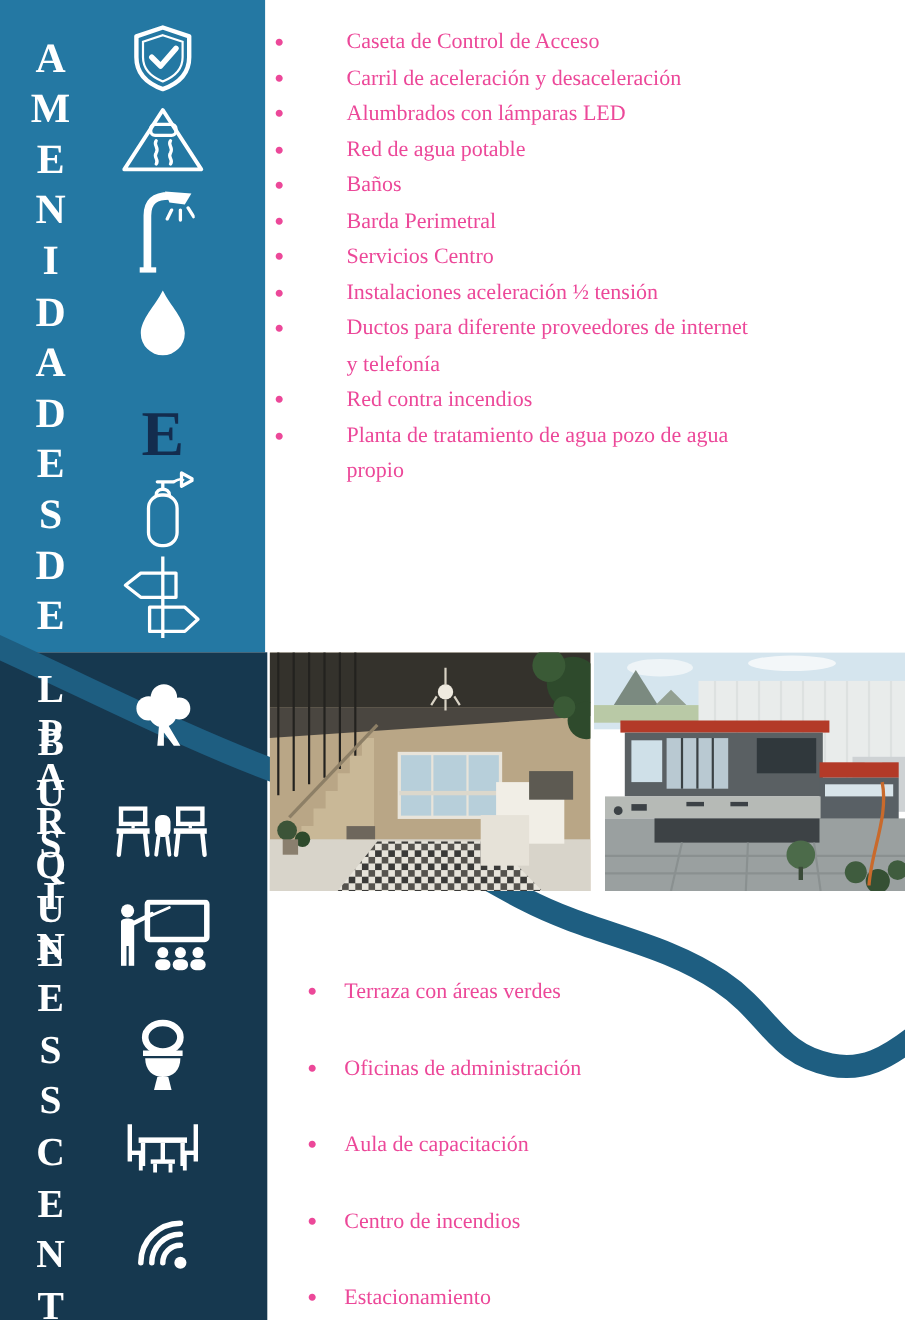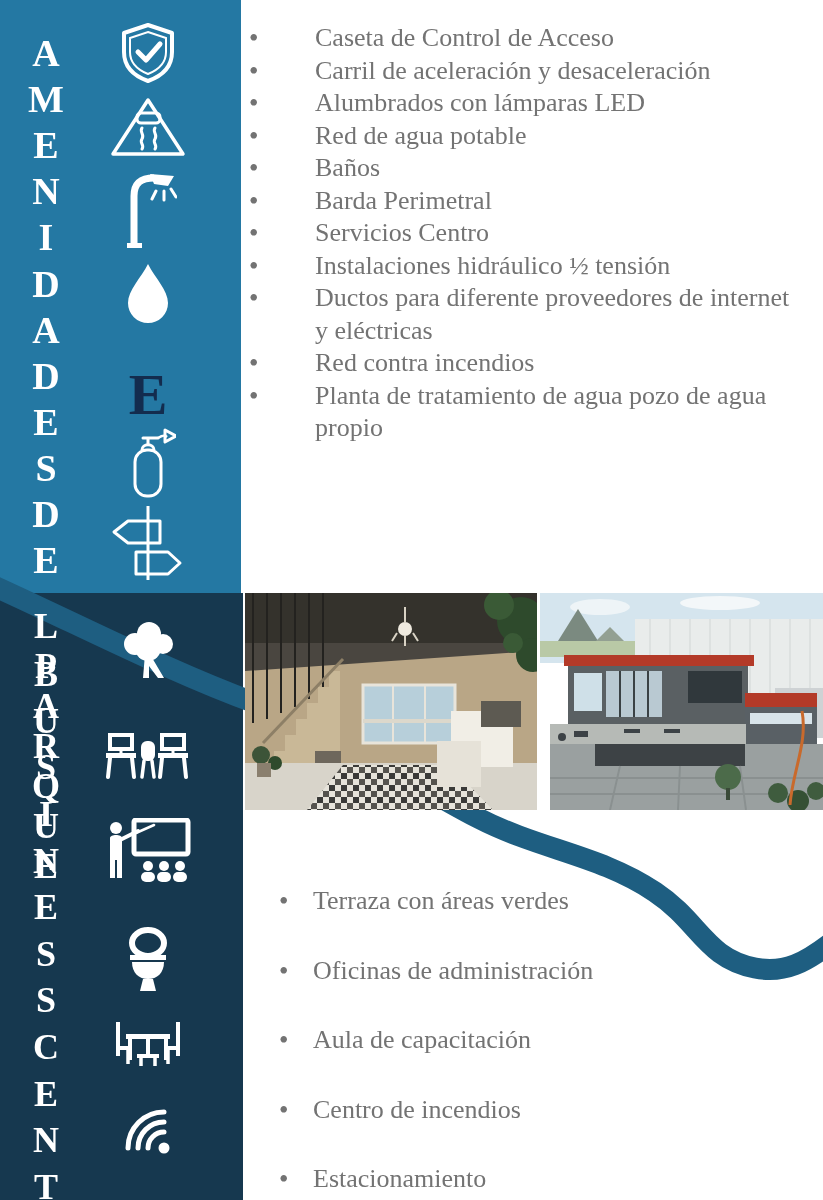--- a/index.html
+++ b/index.html
@@ -18,21 +18,21 @@
   .v-top{top:30px;font-size:38px;}
   .v-top .vl{height:46.1px;}
   .v-parque{top:606px;font-size:36px;}
   .v-parque .vl{height:40px;}
   .v-business{top:651px;font-size:36px;}
   .v-business .vl{height:46.6px;}
   
   .ic{position:absolute;left:104px;width:88px;display:flex;justify-content:center;z-index:4;}
   .logo-e{font-size:58px;font-weight:bold;color:#132C4E;line-height:1;}
   
-  .list{position:absolute;z-index:4;color:#737373;font-size:26px;line-height:32.5px;
+  .list{position:absolute;z-index:4;color:#ec4899;font-size:20px;line-height:32.5px;
         list-style:none;margin:0;padding:0;}
   .list li{position:relative;white-space:pre-line;}
   .list li::before{content:"\2022";position:absolute;left:0;top:0;font-size:27px;}
   .list-amenities{left:243px;top:22px;width:578px;}
   .list-amenities li{padding-left:72px;}
   .list-amenities li::before{left:6px;}
   .list-business{left:279px;top:848px;width:430px;}
   .list-business li{padding-left:34px;margin-top:37px;}
   .list-business li::before{left:0px;}
 </style>
@@ -213,23 +213,23 @@
 
   <ul class="list list-amenities">
 
   <li>Caseta de Control de Acceso</li>
       <li>Carril de aceleración y desaceleración</li>
       <li>Alumbrados con lámparas LED</li>
       <li>Red de agua potable</li>
       <li>Baños</li>
       <li>Barda Perimetral</li>
       <li>Servicios Centro</li>
-      <li>Instalaciones hidráulico ½ tensión</li>
+      <li>Instalaciones aceleración ½ tensión</li>
       <li>Ductos para diferente proveedores de internet
-y eléctricas</li>
+y telefonía</li>
       <li>Red contra incendios</li>
       <li>Planta de tratamiento de agua pozo de agua
 propio</li>
     </ul>
 
   <div class="photo ph-left">
     <svg width="292" height="217" viewBox="0 0 292 217">
       <defs>
         <pattern id="rug" width="12" height="12" patternUnits="userSpaceOnUse">
           <rect width="12" height="12" fill="#e6e3da"></rect>

